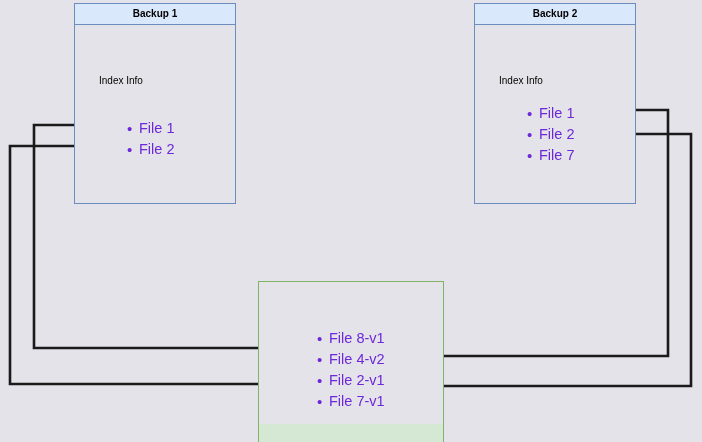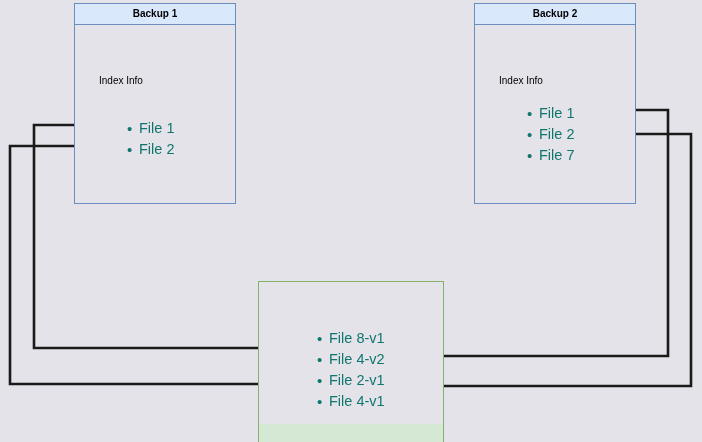--- a/index.html
+++ b/index.html
@@ -55,21 +55,21 @@
     font-size: 10px;
     color: #000;
     white-space: nowrap;
   }
   ul.filelist {
     position: absolute;
     margin: 0;
     padding: 0 0 0 14px;
     list-style: none;
     font-size: 14.5px;
-    color: #0f766e;
+    color: #6d28d9;
   }
   ul.filelist li {
     position: relative;
     height: 21px;
     line-height: 21px;
     white-space: nowrap;
   }
   ul.filelist li::before {
     content: "\2022";
     position: absolute;
@@ -132,18 +132,18 @@
       </ul>
     </div>
   </div>
 
   <div class="node green" style="left:258px; top:281px; width:186px; height:165px;">
     <div class="body">
       <ul class="filelist" style="left:56px; top:46px;">
         <li>File 8-v1</li>
         <li>File 4-v2</li>
         <li>File 2-v1</li>
-        <li>File 4-v1</li>
+        <li>File 7-v1</li>
       </ul>
     </div>
   </div>
 
 </div>
 
 </body></html>

